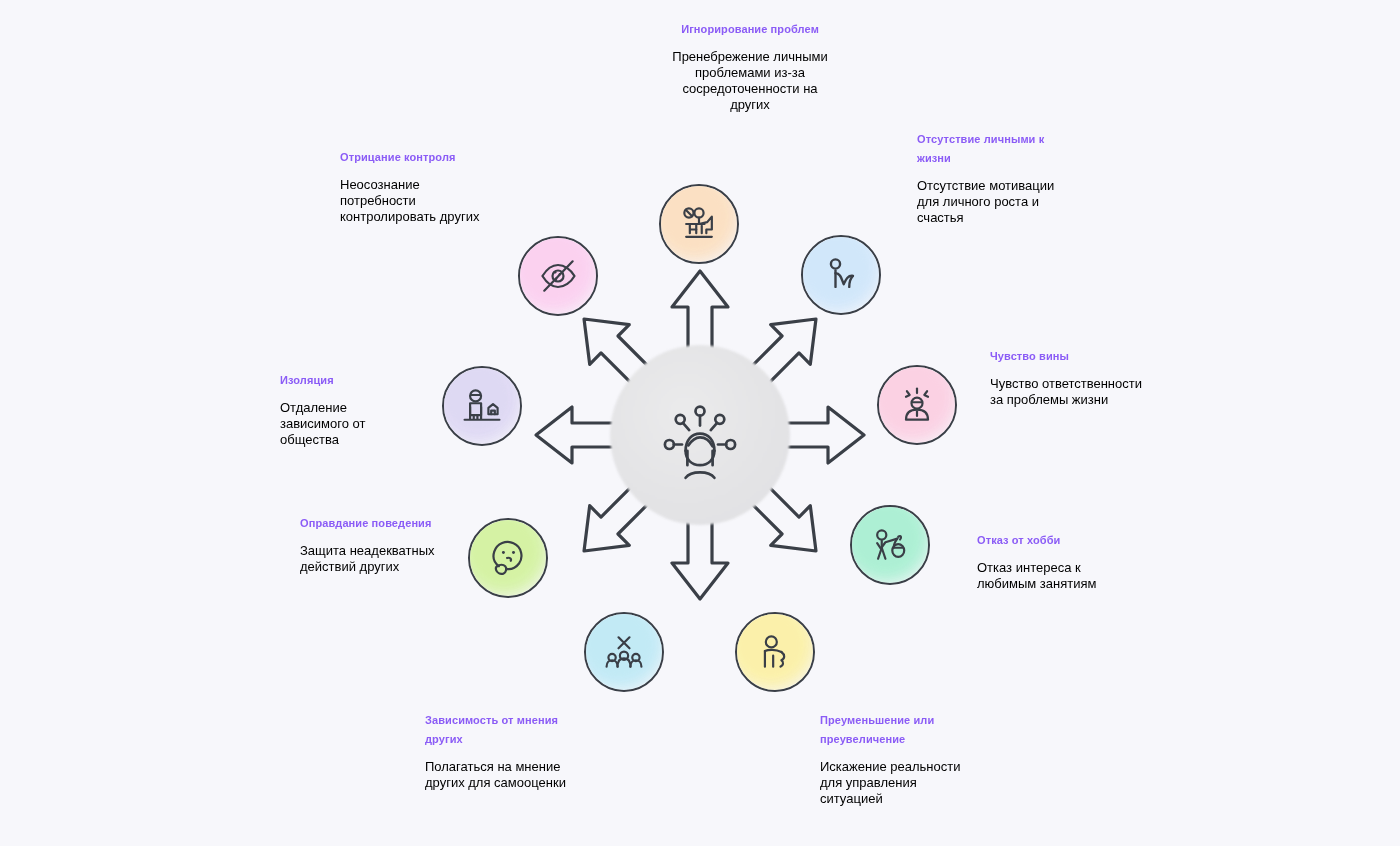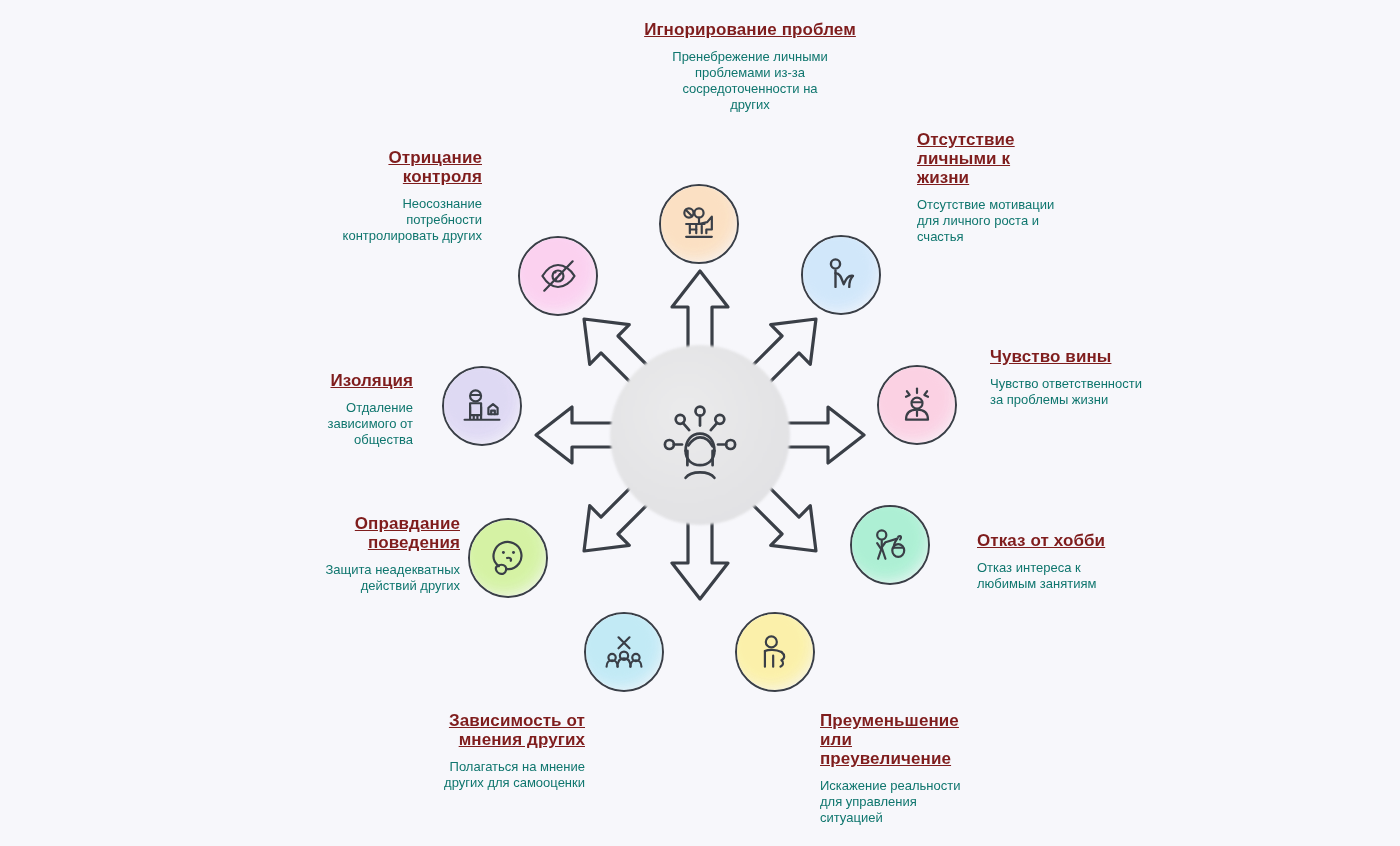--- a/index.html
+++ b/index.html
@@ -8,27 +8,27 @@
     background:#f7f7fb;
     font-family:"Liberation Sans","DejaVu Sans",sans-serif;
     overflow:hidden;
     position:relative;
   }
   #stage{position:absolute;left:0;top:0;width:1400px;height:846px;}
 
   
   .node-text{position:absolute;}
   .node-title{
-    font-size:17px;font-weight:bold;color:#7f1d1d;
-    line-height:19px;margin:0 0 10px 0;letter-spacing:.1px;text-decoration:underline;
+    font-size:11px;font-weight:bold;color:#8b5cf6;
+    line-height:19px;margin:0 0 10px 0;letter-spacing:.1px;
   }
   .node-desc{
-    font-size:13px;color:#0f766e;line-height:16px;margin:0;
-  }
-  .align-right{text-align:right;}
+    font-size:13px;color:#000000;line-height:16px;margin:0;
+  }
+  .align-right{}
   .align-left{text-align:left;}
   .align-center{text-align:center;}
 
   
   .bubble{
     position:absolute;width:80px;height:80px;border-radius:50%;
     border:2.5px solid #3a3f47;
     box-sizing:border-box;
     display:flex;align-items:center;justify-content:center;
     overflow:hidden;

